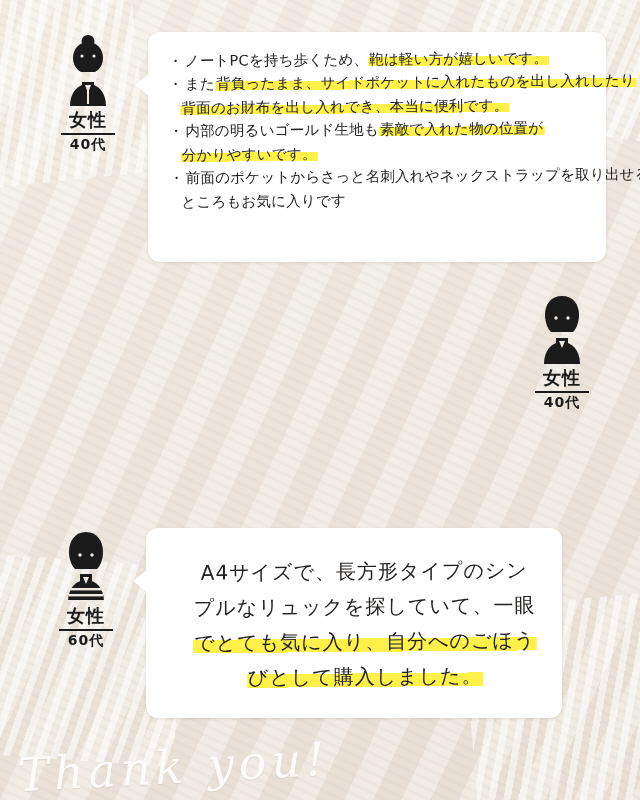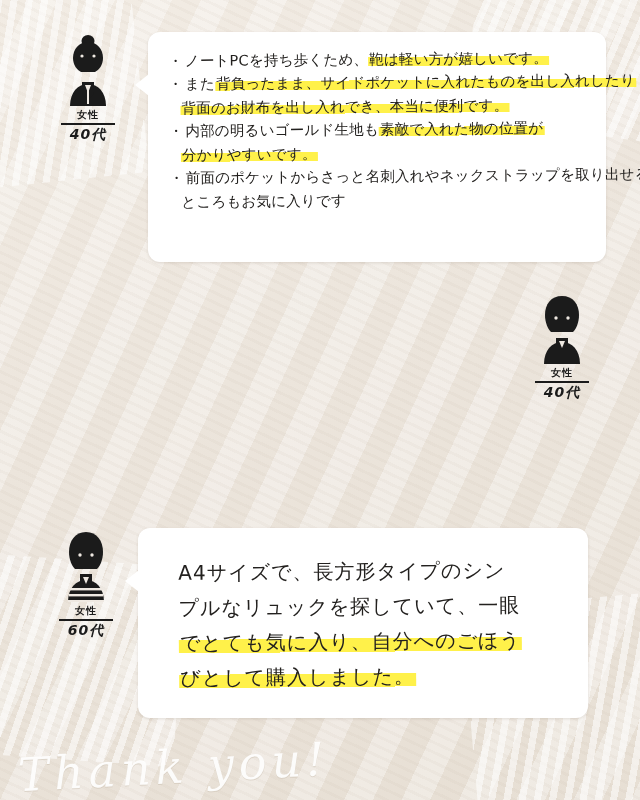--- a/index.html
+++ b/index.html
@@ -78,52 +78,51 @@
     flex-direction: column;
     align-items: center;
   }
   .persona-figure {
     width: 72px;
     height: 74px;
     position: relative;
   }
   .persona-label {
     margin-top: 3px;
-    font-size: 10px;
+    font-size: 18px;
     font-weight: bold;
     color: #1b1b1b;
     letter-spacing: 1px;
     line-height: 1.25;
     font-family: "DejaVu Sans", sans-serif;
   }
   .persona-age {
     border-top: 2px solid #1b1b1b;
     padding-top: 1px;
     margin-top: 1px;
     font-size: 14px;
     font-weight: bold;
     color: #1b1b1b;
     letter-spacing: 1px;
     text-align: center;
     min-width: 54px;
-    font-style: italic;
   }
 
   
   .bubble {
     position: relative;
     background: #ffffff;
     border-radius: 12px;
     box-shadow: 0 1px 3px rgba(120,105,90,0.18);
     padding: 18px 20px 16px 20px;
     box-sizing: border-box;
   }
   #bubble-1 { width: 458px; min-height: 230px; margin-left: 18px; }
   #bubble-2 { width: 470px; min-height: 172px; margin-right: 16px; }
-  #bubble-3 { width: 450px; min-height: 190px; margin-left: 10px; }
+  #bubble-3 { width: 416px; min-height: 190px; margin-left: 18px; text-align: center; }
 
   .bubble::before {
     content: "";
     position: absolute;
     top: 42px;
     width: 0; height: 0;
     border-top: 11px solid transparent;
     border-bottom: 11px solid transparent;
   }
   .bubble.tail-left::before {

